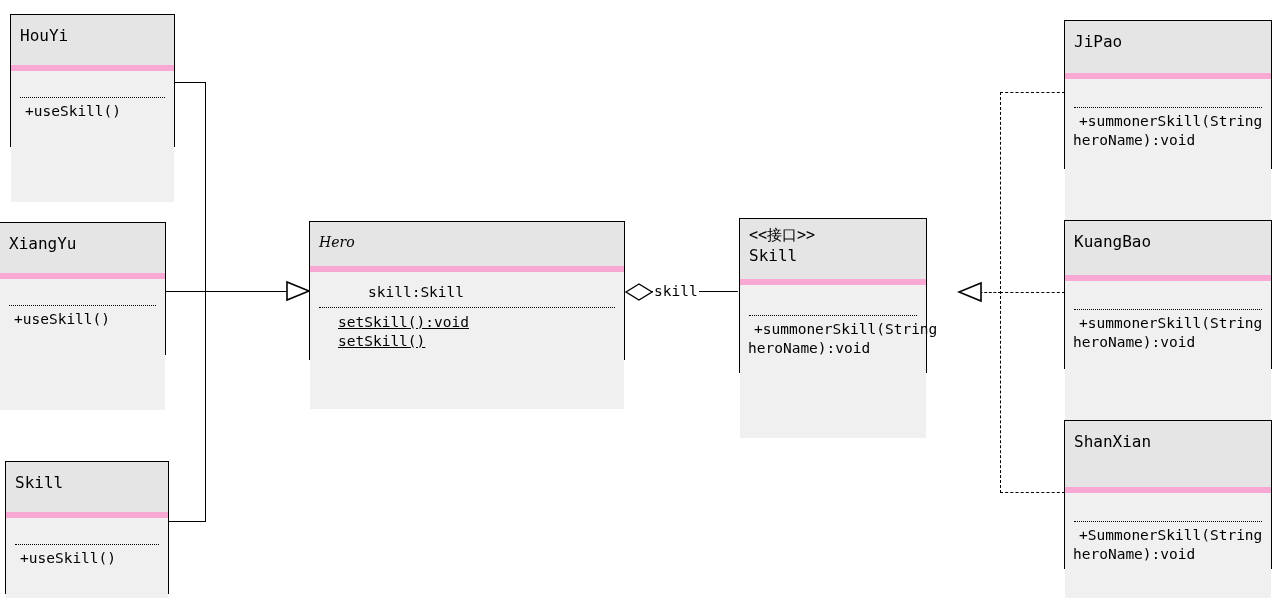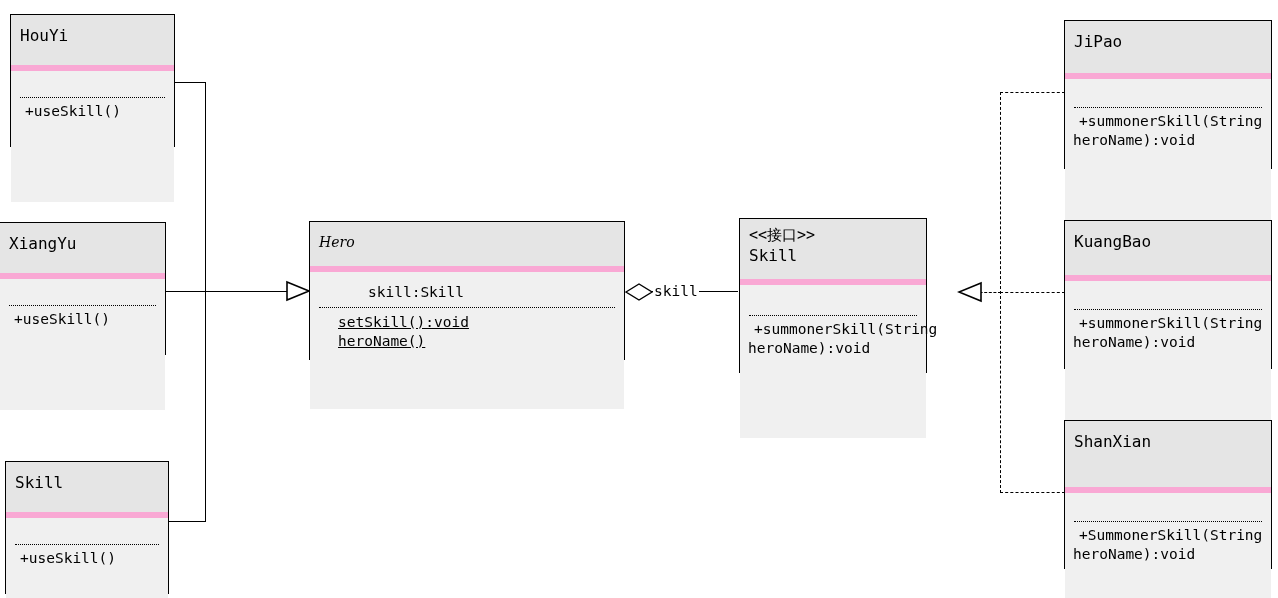--- a/index.html
+++ b/index.html
@@ -197,21 +197,21 @@
     <div class="uml-header" style="height:50px;">
       <div class="uml-name abstract">Hero</div>
     </div>
     <div class="uml-body">
       <div class="uml-attrs" style="padding:11px 9px 5px 16px;">
         <div class="uml-line">skill:Skill</div>
       </div>
       <div class="uml-divider"></div>
       <div class="uml-ops" style="padding:5px 9px 6px 28px;text-decoration:underline;">
         <div class="uml-line">setSkill():void</div>
-        <div class="uml-line">heroName()</div>
+        <div class="uml-line">setSkill()</div>
       </div>
     </div>
   </div>
 
   <div class="uml-class" style="left:739px; top:218px; width:188px; height:155px;">
     <div class="uml-header" style="height:66px; padding-top:6px;">
       <div class="uml-stereotype">&lt;&lt;接口&gt;&gt;</div>
       <div class="uml-name">Skill</div>
     </div>
     <div class="uml-body">

